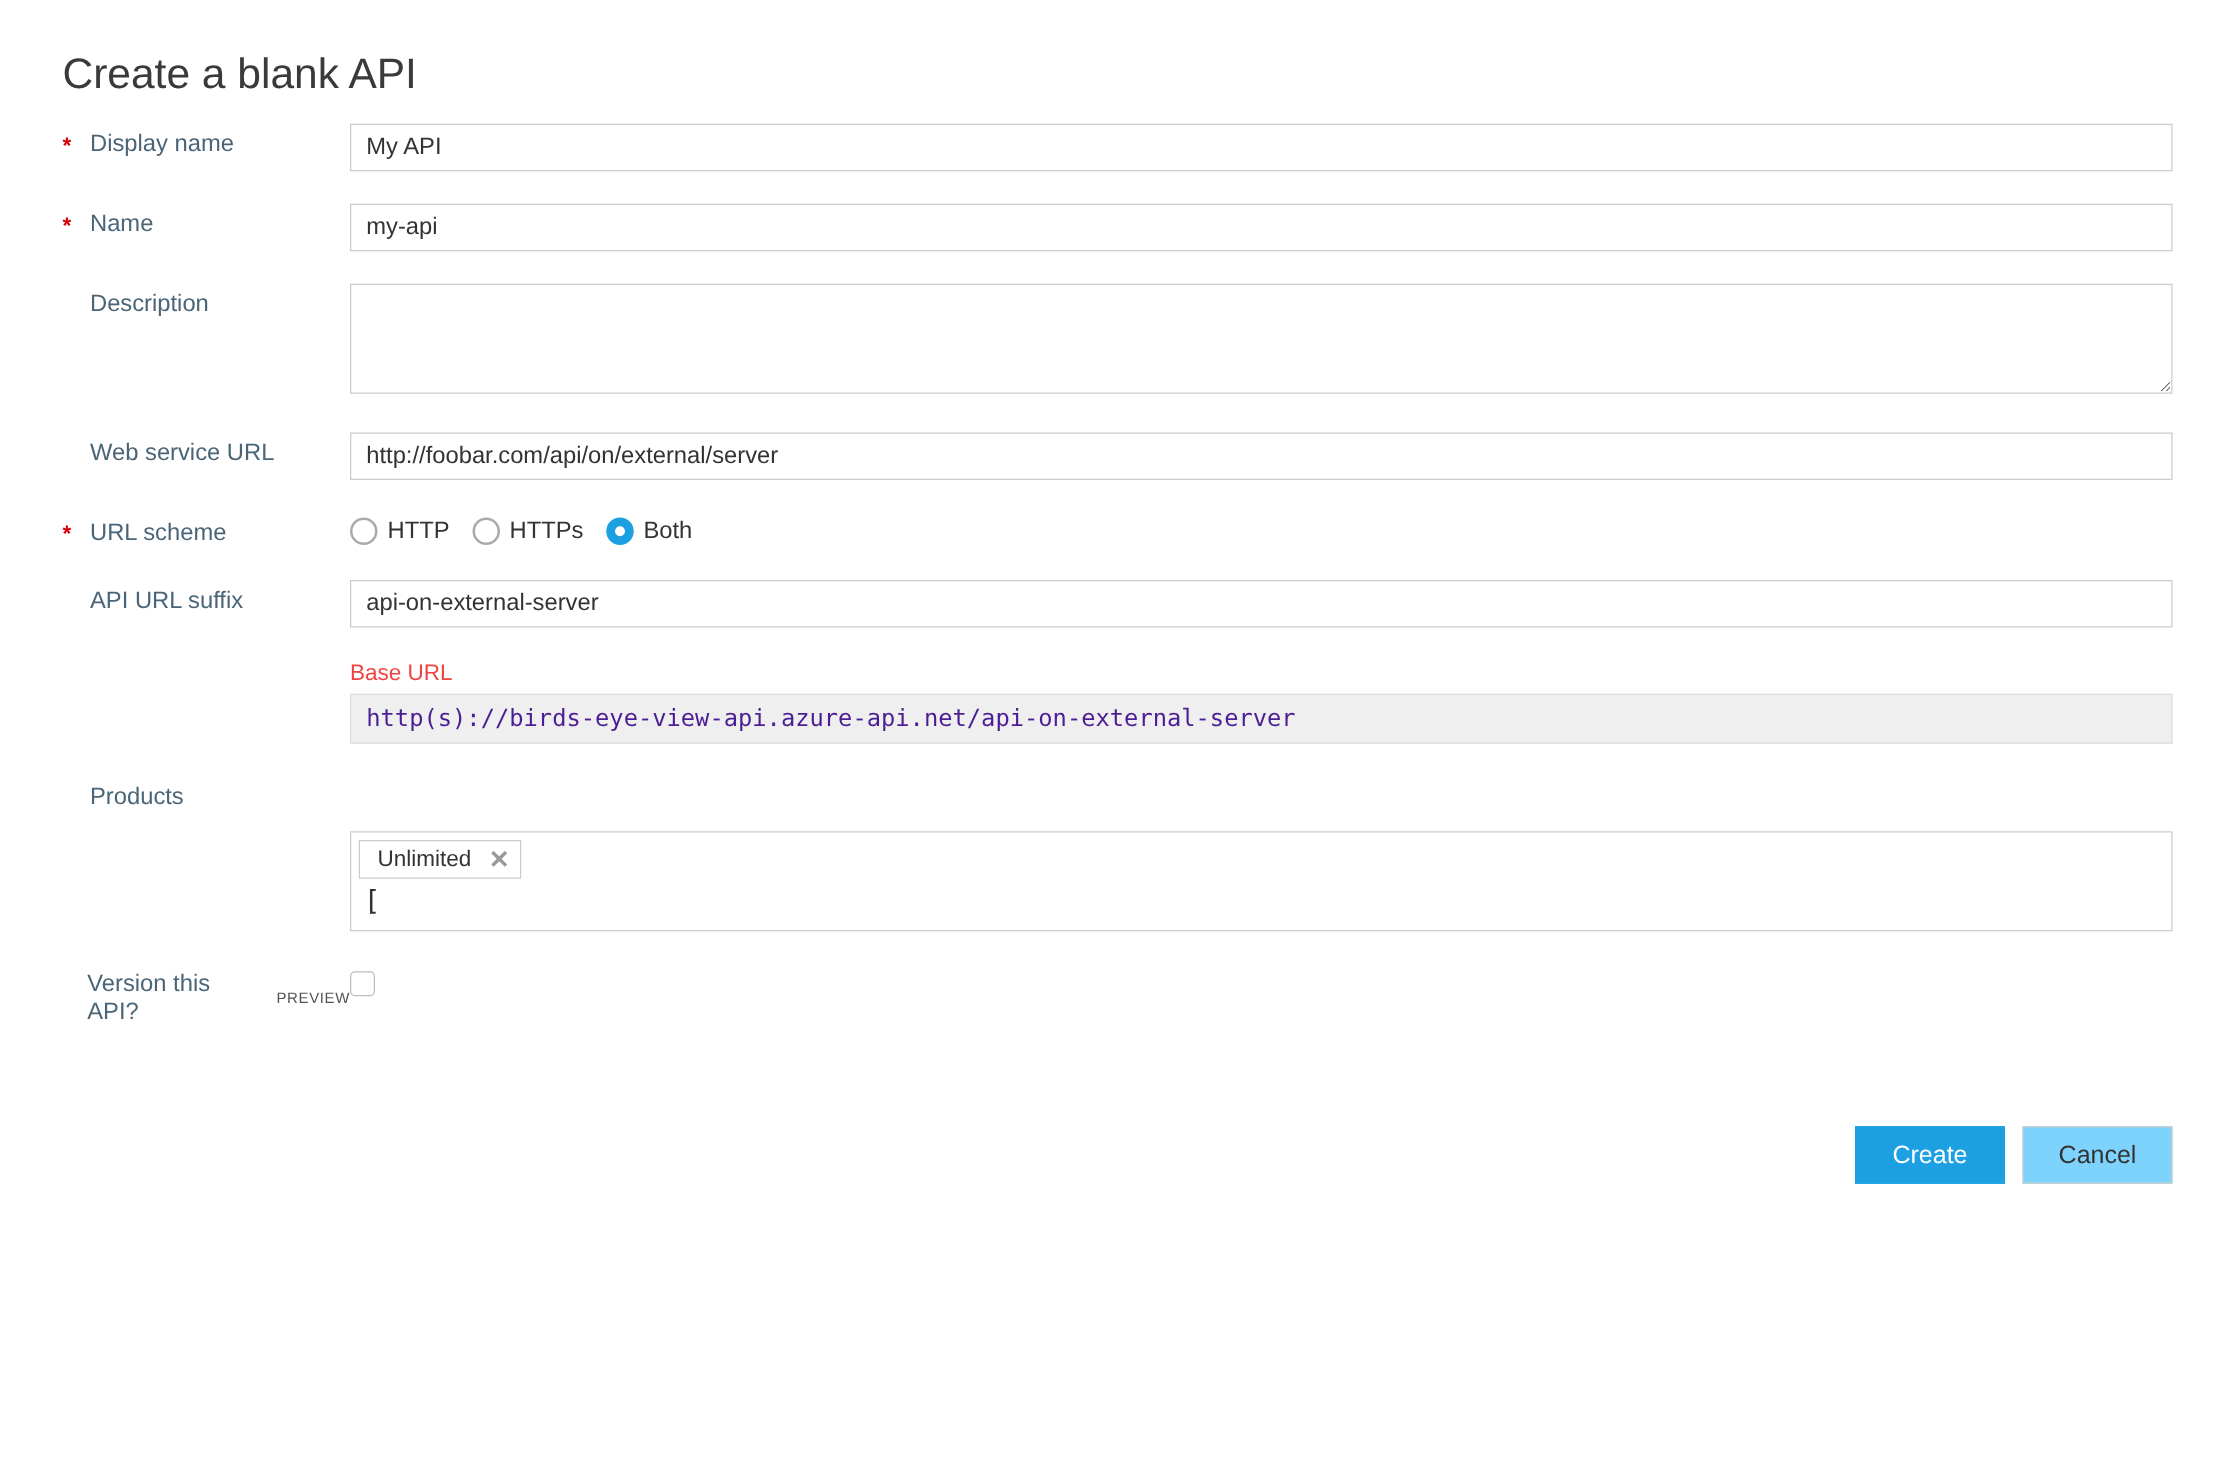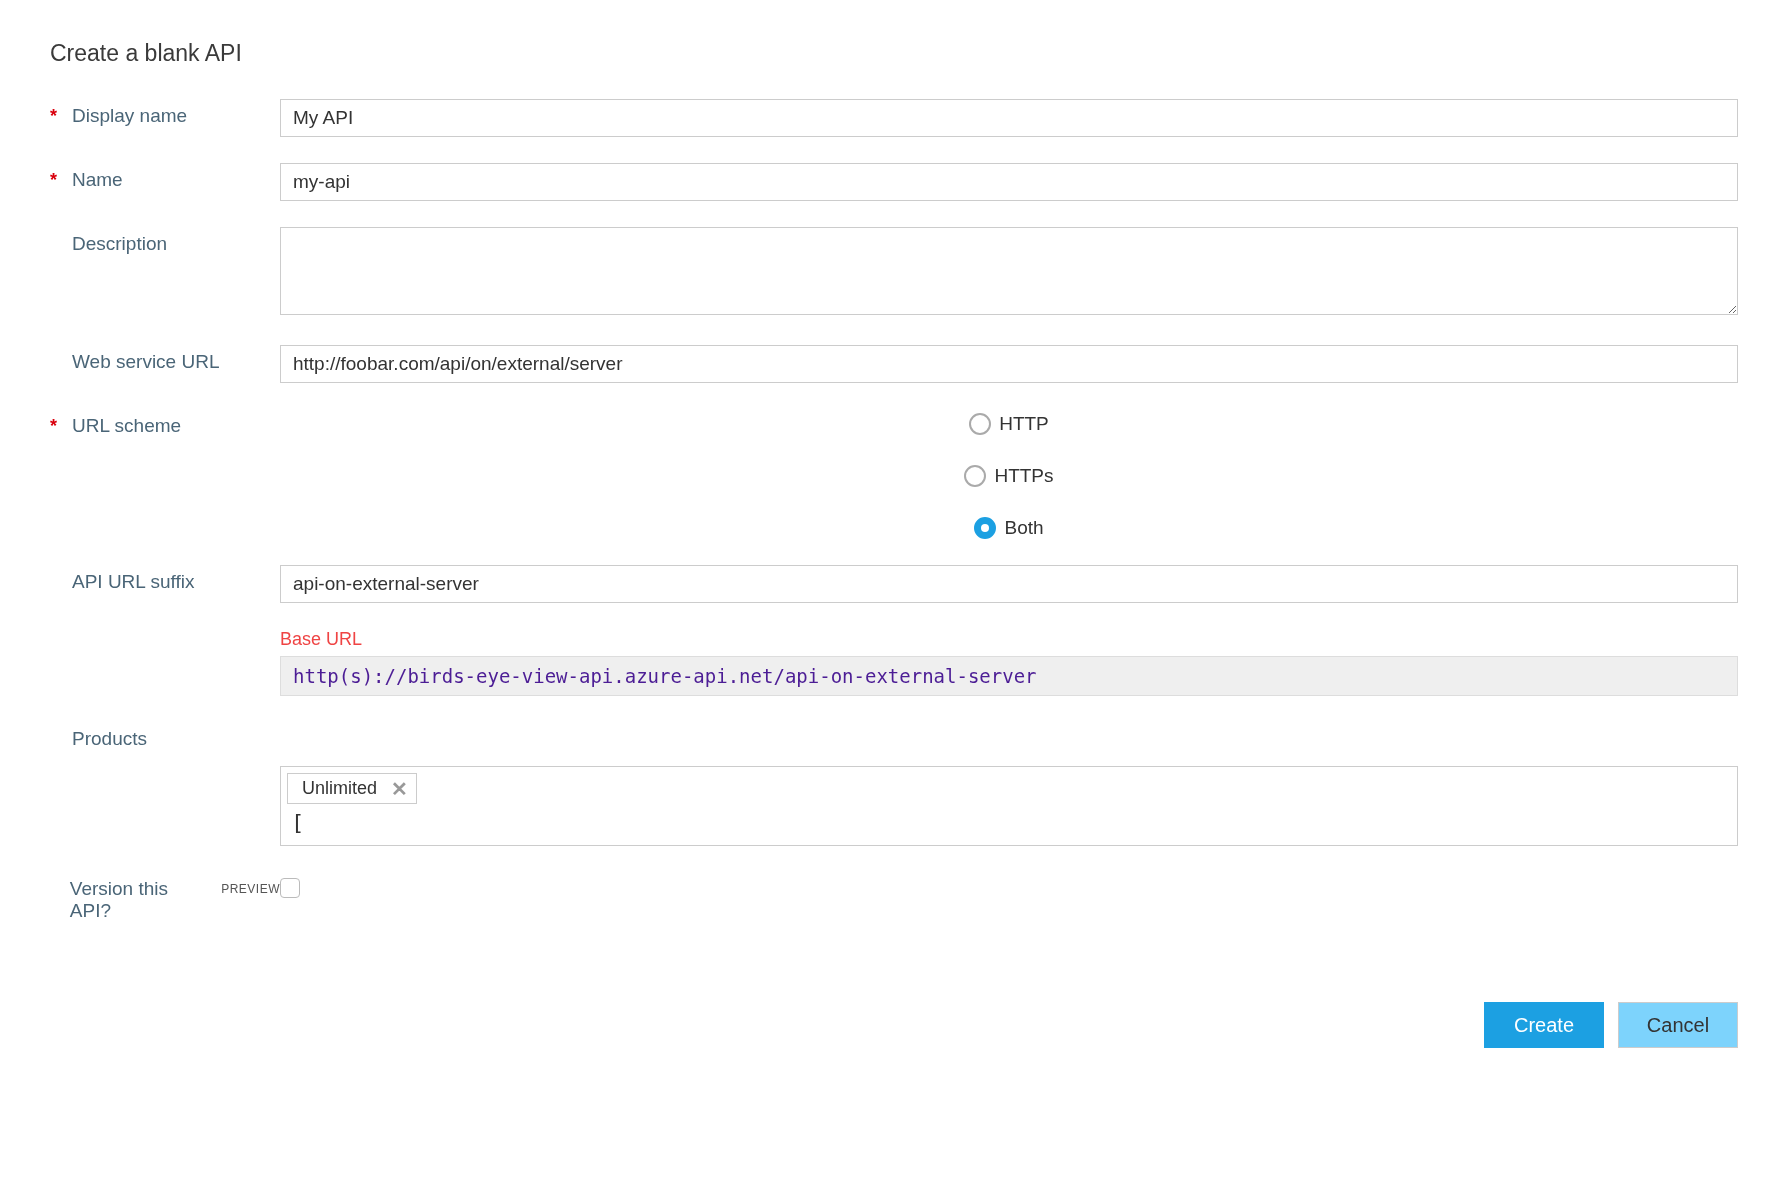--- a/index.html
+++ b/index.html
@@ -7,24 +7,24 @@
       margin: 0;
       padding: 0;
     }
     body {
       font-family: "Segoe UI", -apple-system, BlinkMacSystemFont, sans-serif;
       background: #ffffff;
       padding: 40px 50px;
       color: #333;
     }
     .page-title {
-      font-size: 23px;
+      font-size: 34px;
       font-weight: 400;
       color: #3a3a3a;
-      margin-bottom: 32px;
+      margin-bottom: 20px;
     }
     .form-row {
       display: flex;
       align-items: flex-start;
       margin-bottom: 26px;
     }
     .label-col {
       width: 230px;
       flex-shrink: 0;
       display: flex;
@@ -44,21 +44,21 @@
     }
     .field-label {
       color: #4a6577;
       font-size: 19px;
     }
     .preview-badge {
       display: block;
       font-size: 12px;
       color: #555;
       letter-spacing: 0.5px;
-      margin-top: 4px;
+      margin-top: 14px;
       margin-left: 22px;
     }
     .input-col {
       flex: 1;
     }
     .text-input {
       width: 100%;
       height: 38px;
       padding: 6px 12px;
       font-size: 19px;
@@ -74,23 +74,22 @@
       font-size: 18px;
       color: #333;
       border: 1px solid #ccc;
       background: #fff;
       resize: vertical;
       font-family: inherit;
     }
     .radio-group {
       display: flex;
       align-items: center;
-      gap: 30px;
+      gap: 18px;
       padding-top: 4px;
-      flex-direction: column;
     }
     .radio-item {
       display: flex;
       align-items: center;
       gap: 8px;
       cursor: pointer;
     }
     .radio-circle {
       width: 22px;
       height: 22px;

